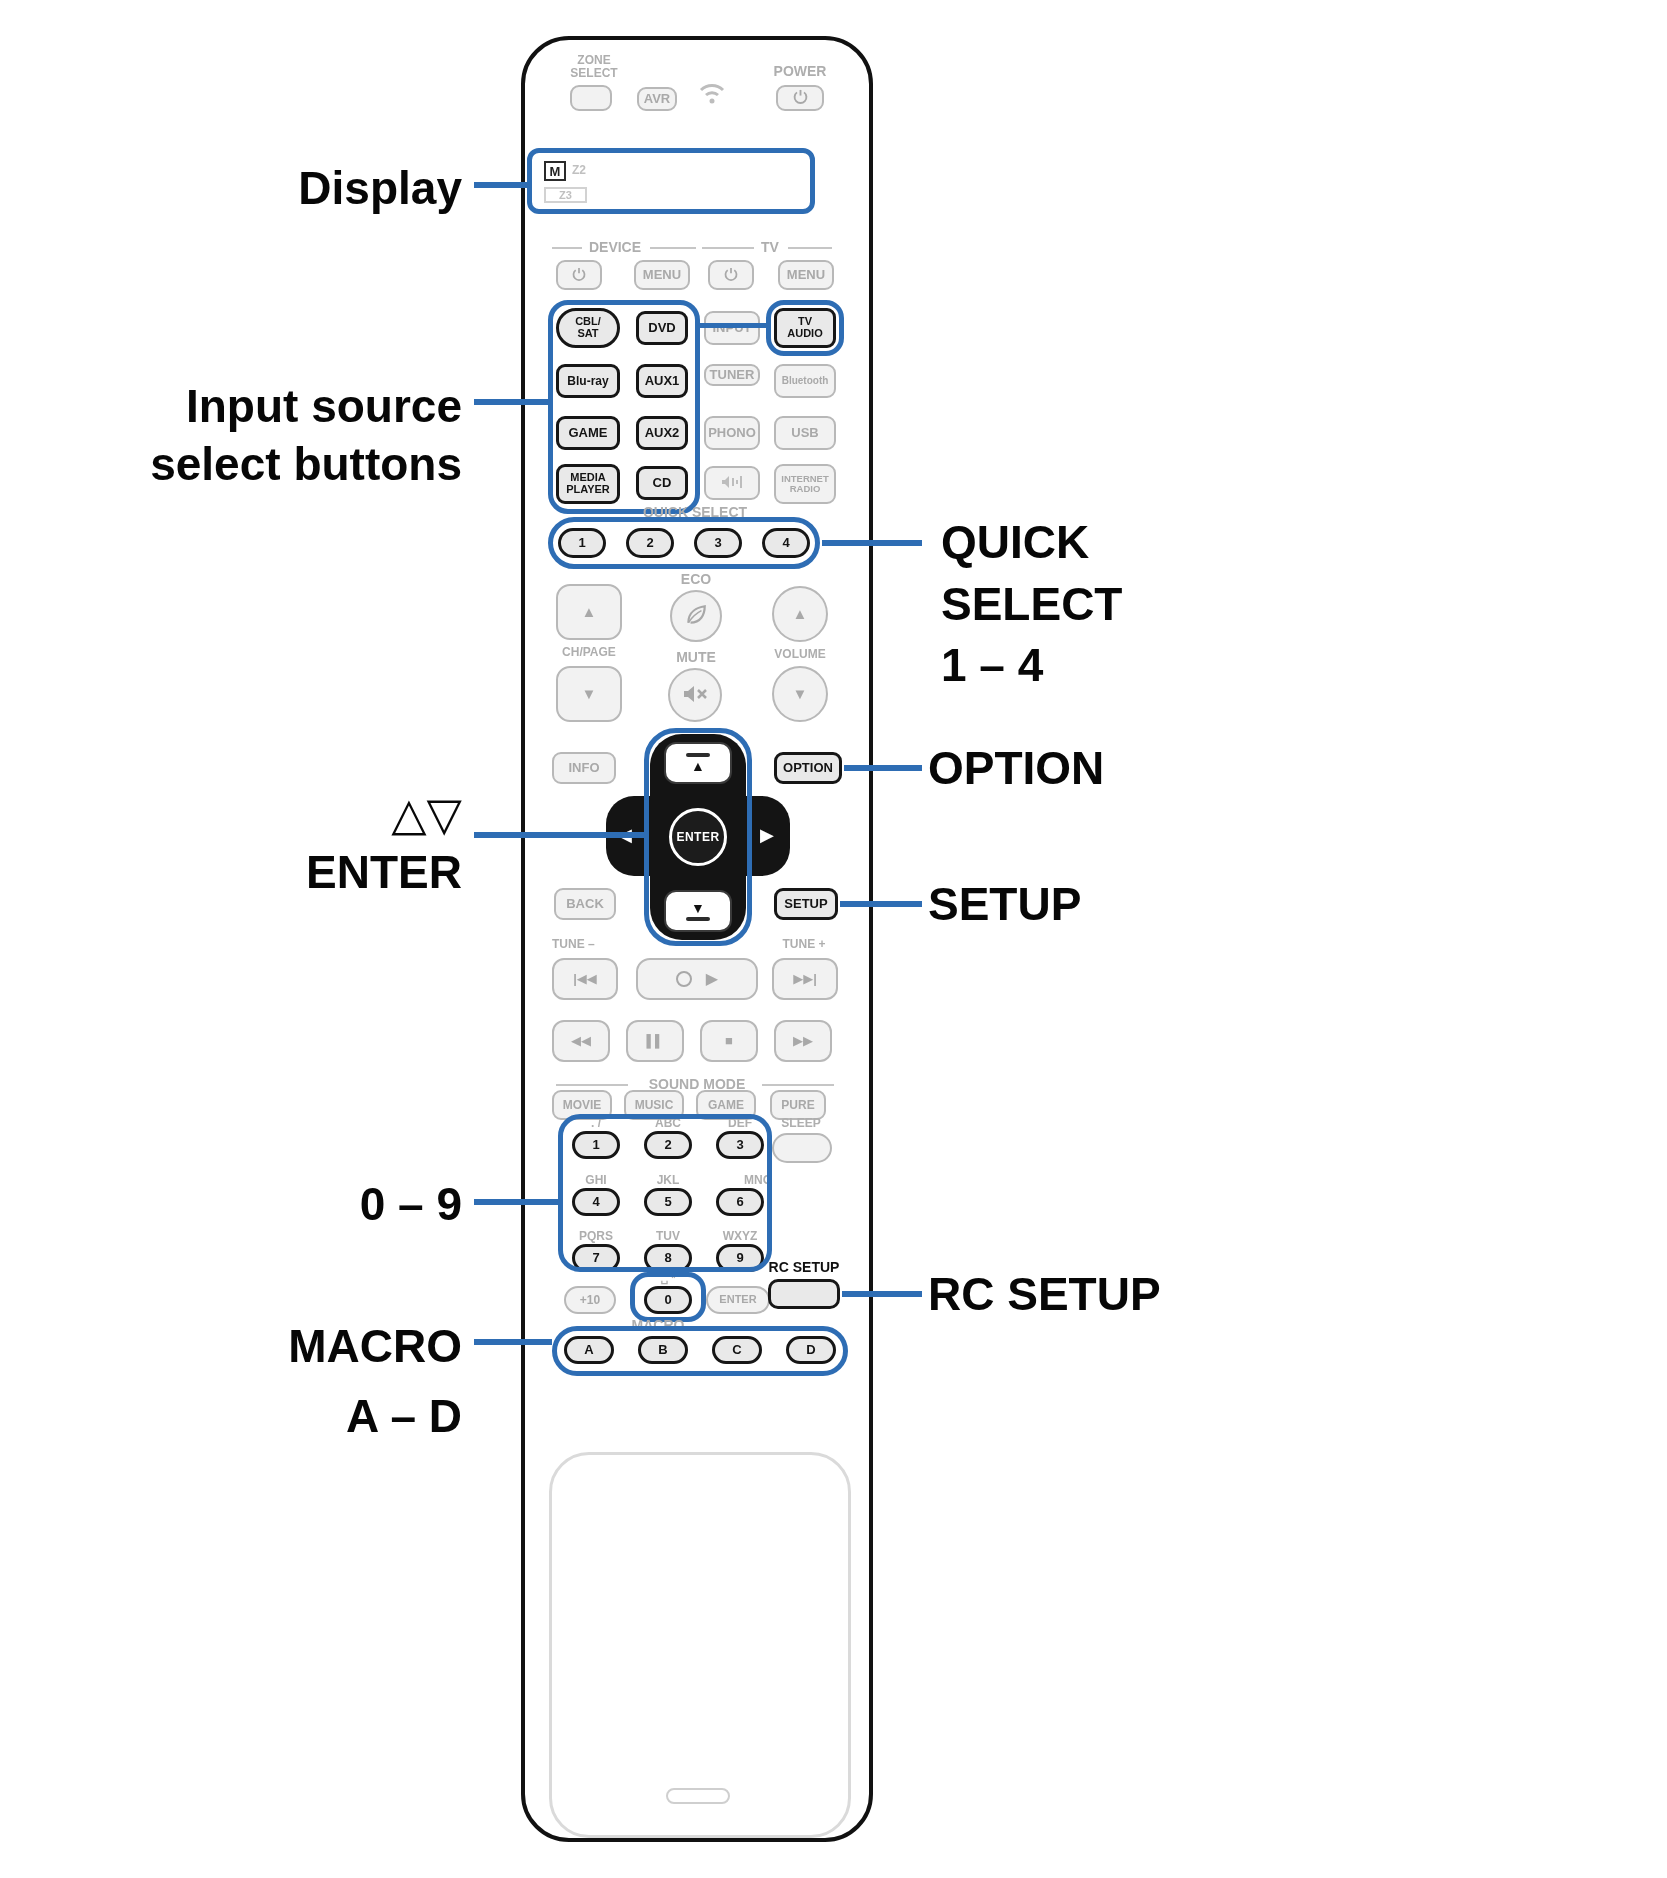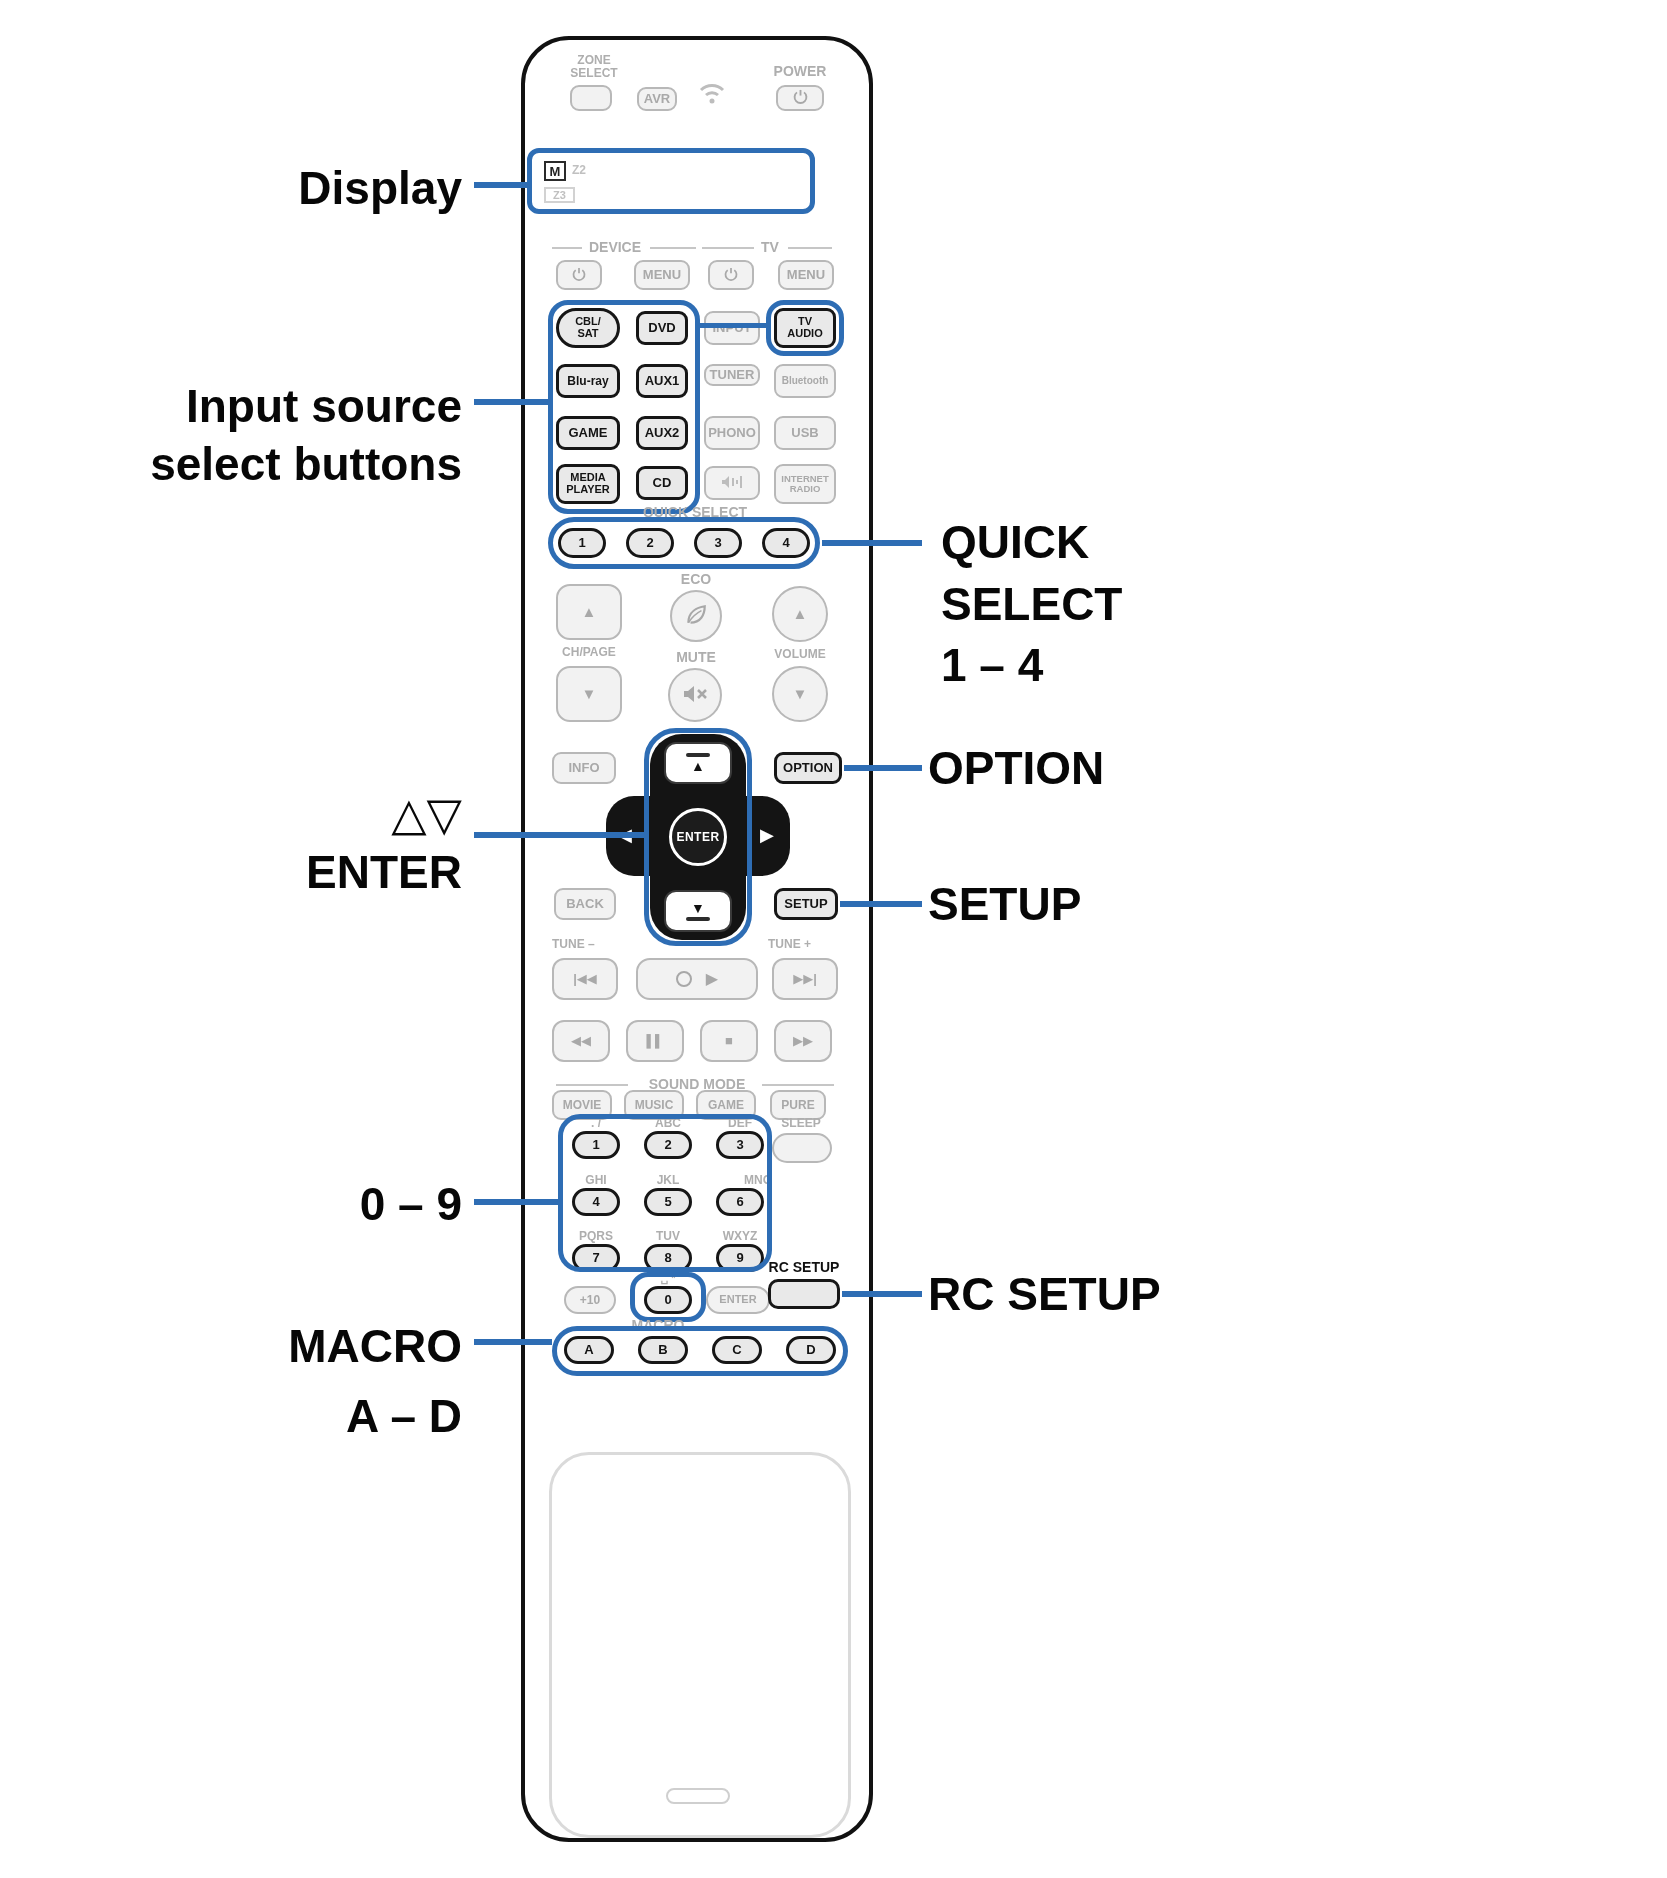--- a/index.html
+++ b/index.html
@@ -56,21 +56,21 @@
   <div class="btn" style="left:776px;top:85px;width:48px;height:26px;">
     <span><svg width="15" height="15" viewBox="0 0 16 16">
           <path d="M8 1v6" stroke="#a8a8a8" stroke-width="2"></path>
           <path d="M4.2 3.6a6.3 6.3 0 1 0 7.6 0" stroke="#a8a8a8" stroke-width="2" fill="none"></path>
         </svg></span>
   </div>
 
   <div class="abs" style="left:527px;top:148px;width:288px;height:66px;border:5px solid #2e6db4;border-radius:12px;background:#fff;box-sizing:border-box;">
     <span style="position:absolute;left:12px;top:8px;width:22px;height:20px;border:2px solid #2a2a2a;display:flex;align-items:center;justify-content:center;font-size:13px;font-weight:bold;color:#222;box-sizing:border-box;">M</span>
     <span style="position:absolute;left:40px;top:10px;font-size:12px;font-weight:bold;color:#c0c0c0;">Z2</span>
-    <span style="position:absolute;left:12px;top:34px;padding:0 7px;border:2px solid #d2d2d2;font-size:11px;font-weight:bold;color:#c0c0c0;">Z3</span>
+    <span style="position:absolute;left:12px;top:34px;padding:0 13px;border:2px solid #d2d2d2;font-size:11px;font-weight:bold;color:#c0c0c0;">Z3</span>
   </div>
 
   <div class="dash" style="left:552px;top:247px;width:30px;"></div>
   <div class="lbl" style="left:584px;top:240px;width:62px;">DEVICE</div>
   <div class="dash" style="left:650px;top:247px;width:46px;"></div>
   <div class="dash" style="left:702px;top:247px;width:52px;"></div>
   <div class="lbl" style="left:756px;top:240px;width:28px;">TV</div>
   <div class="dash" style="left:788px;top:247px;width:44px;"></div>
 
   <div class="btn" style="left:556px;top:260px;width:46px;height:30px;">
@@ -166,21 +166,21 @@
     <span class="navtri">▼</span>
     <span class="navdash"></span>
   </div>
   <div class="enter-circle" style="left:669px;top:808px;width:58px;height:58px;">ENTER</div>
   <div class="blue-outline" style="left:644px;top:728px;width:108px;height:218px;border-radius:32px;"></div>
 
   <div class="btn" style="left:554px;top:888px;width:62px;height:32px;">BACK</div>
   <div class="btn dark" style="left:774px;top:888px;width:64px;height:32px;">SETUP</div>
 
   <div class="lbl tiny" style="left:552px;top:938px;width:72px;text-align:left;">TUNE –</div>
-  <div class="lbl tiny" style="left:768px;top:938px;width:72px;text-align:left;">TUNE +</div>
+  <div class="lbl tiny" style="left:768px;top:938px;width:72px;text-align:center;">TUNE +</div>
 
   <div class="btn" style="left:552px;top:958px;width:66px;height:42px;border-radius:12px;"><span>|◀◀</span></div>
   <div class="btn" style="left:636px;top:958px;width:122px;height:42px;border-radius:14px;">
     <span class="ring"></span>
     <span class="gr" style="font-size:16px;">▶</span>
   </div>
   <div class="btn" style="left:772px;top:958px;width:66px;height:42px;border-radius:12px;"><span>▶▶|</span></div>
 
   <div class="btn" style="left:552px;top:1020px;width:58px;height:42px;border-radius:12px;"><span>◀◀</span></div>
   <div class="btn" style="left:626px;top:1020px;width:58px;height:42px;border-radius:12px;font-size:12px;"><span>▌▌</span></div>

